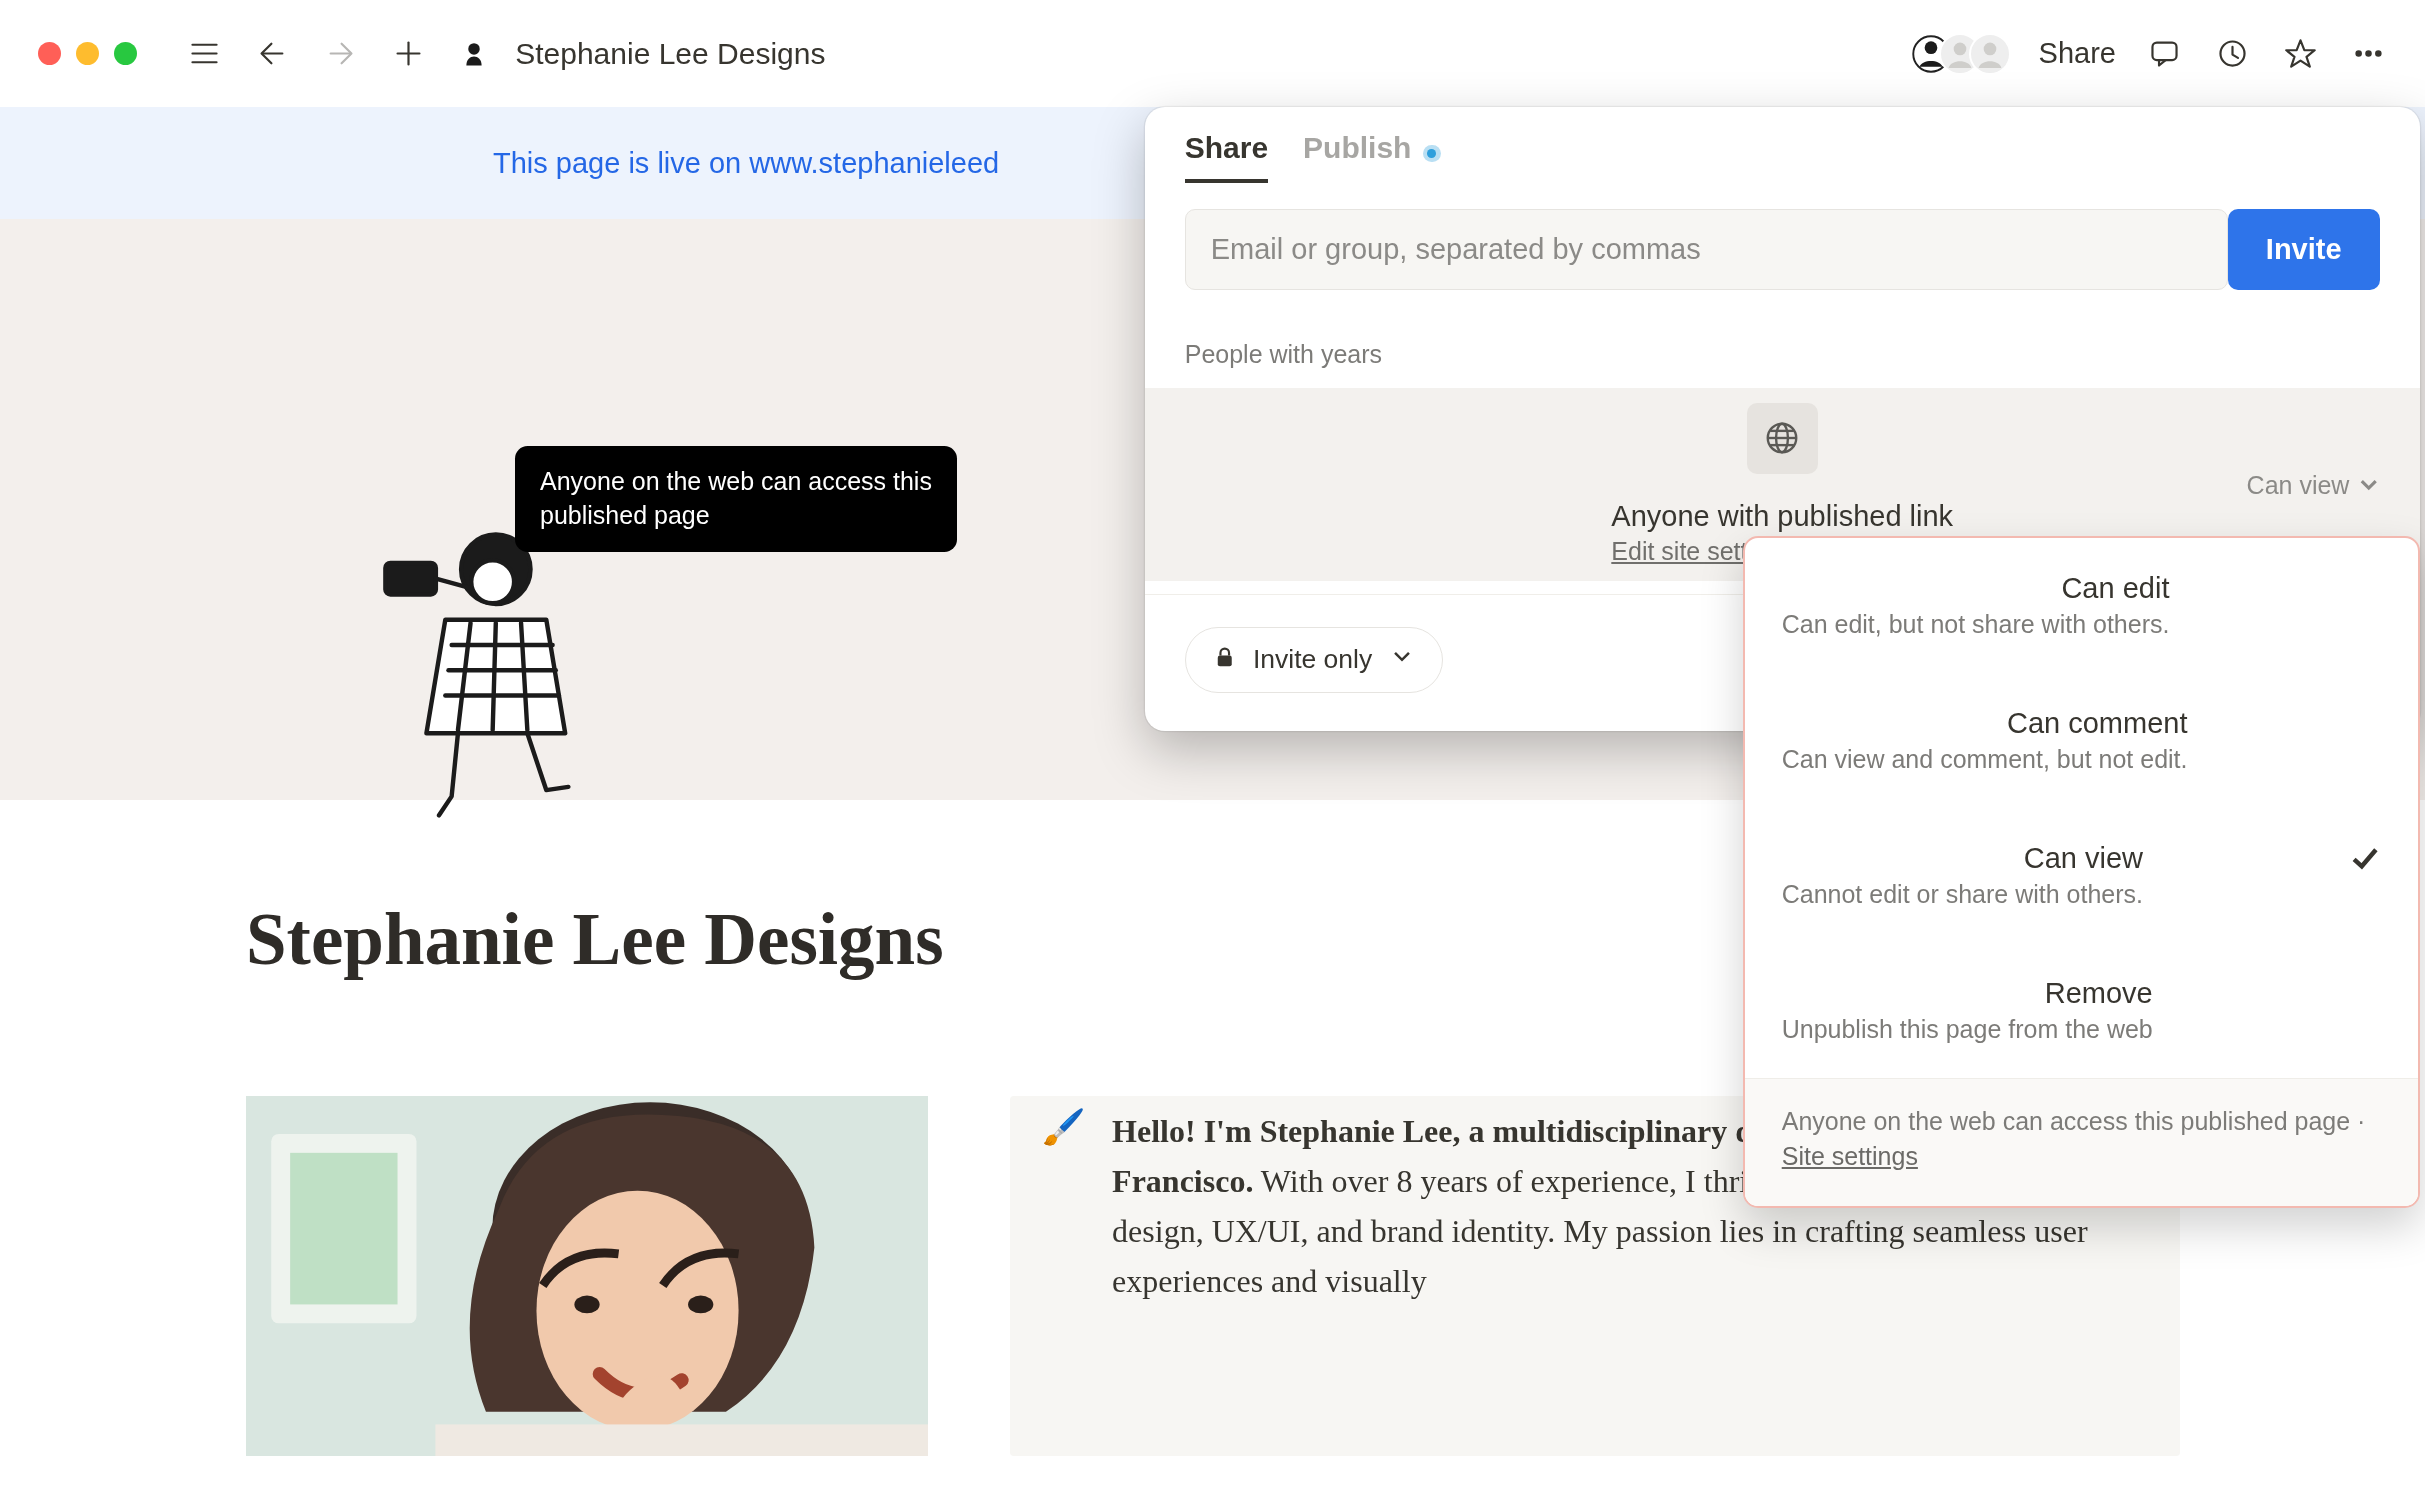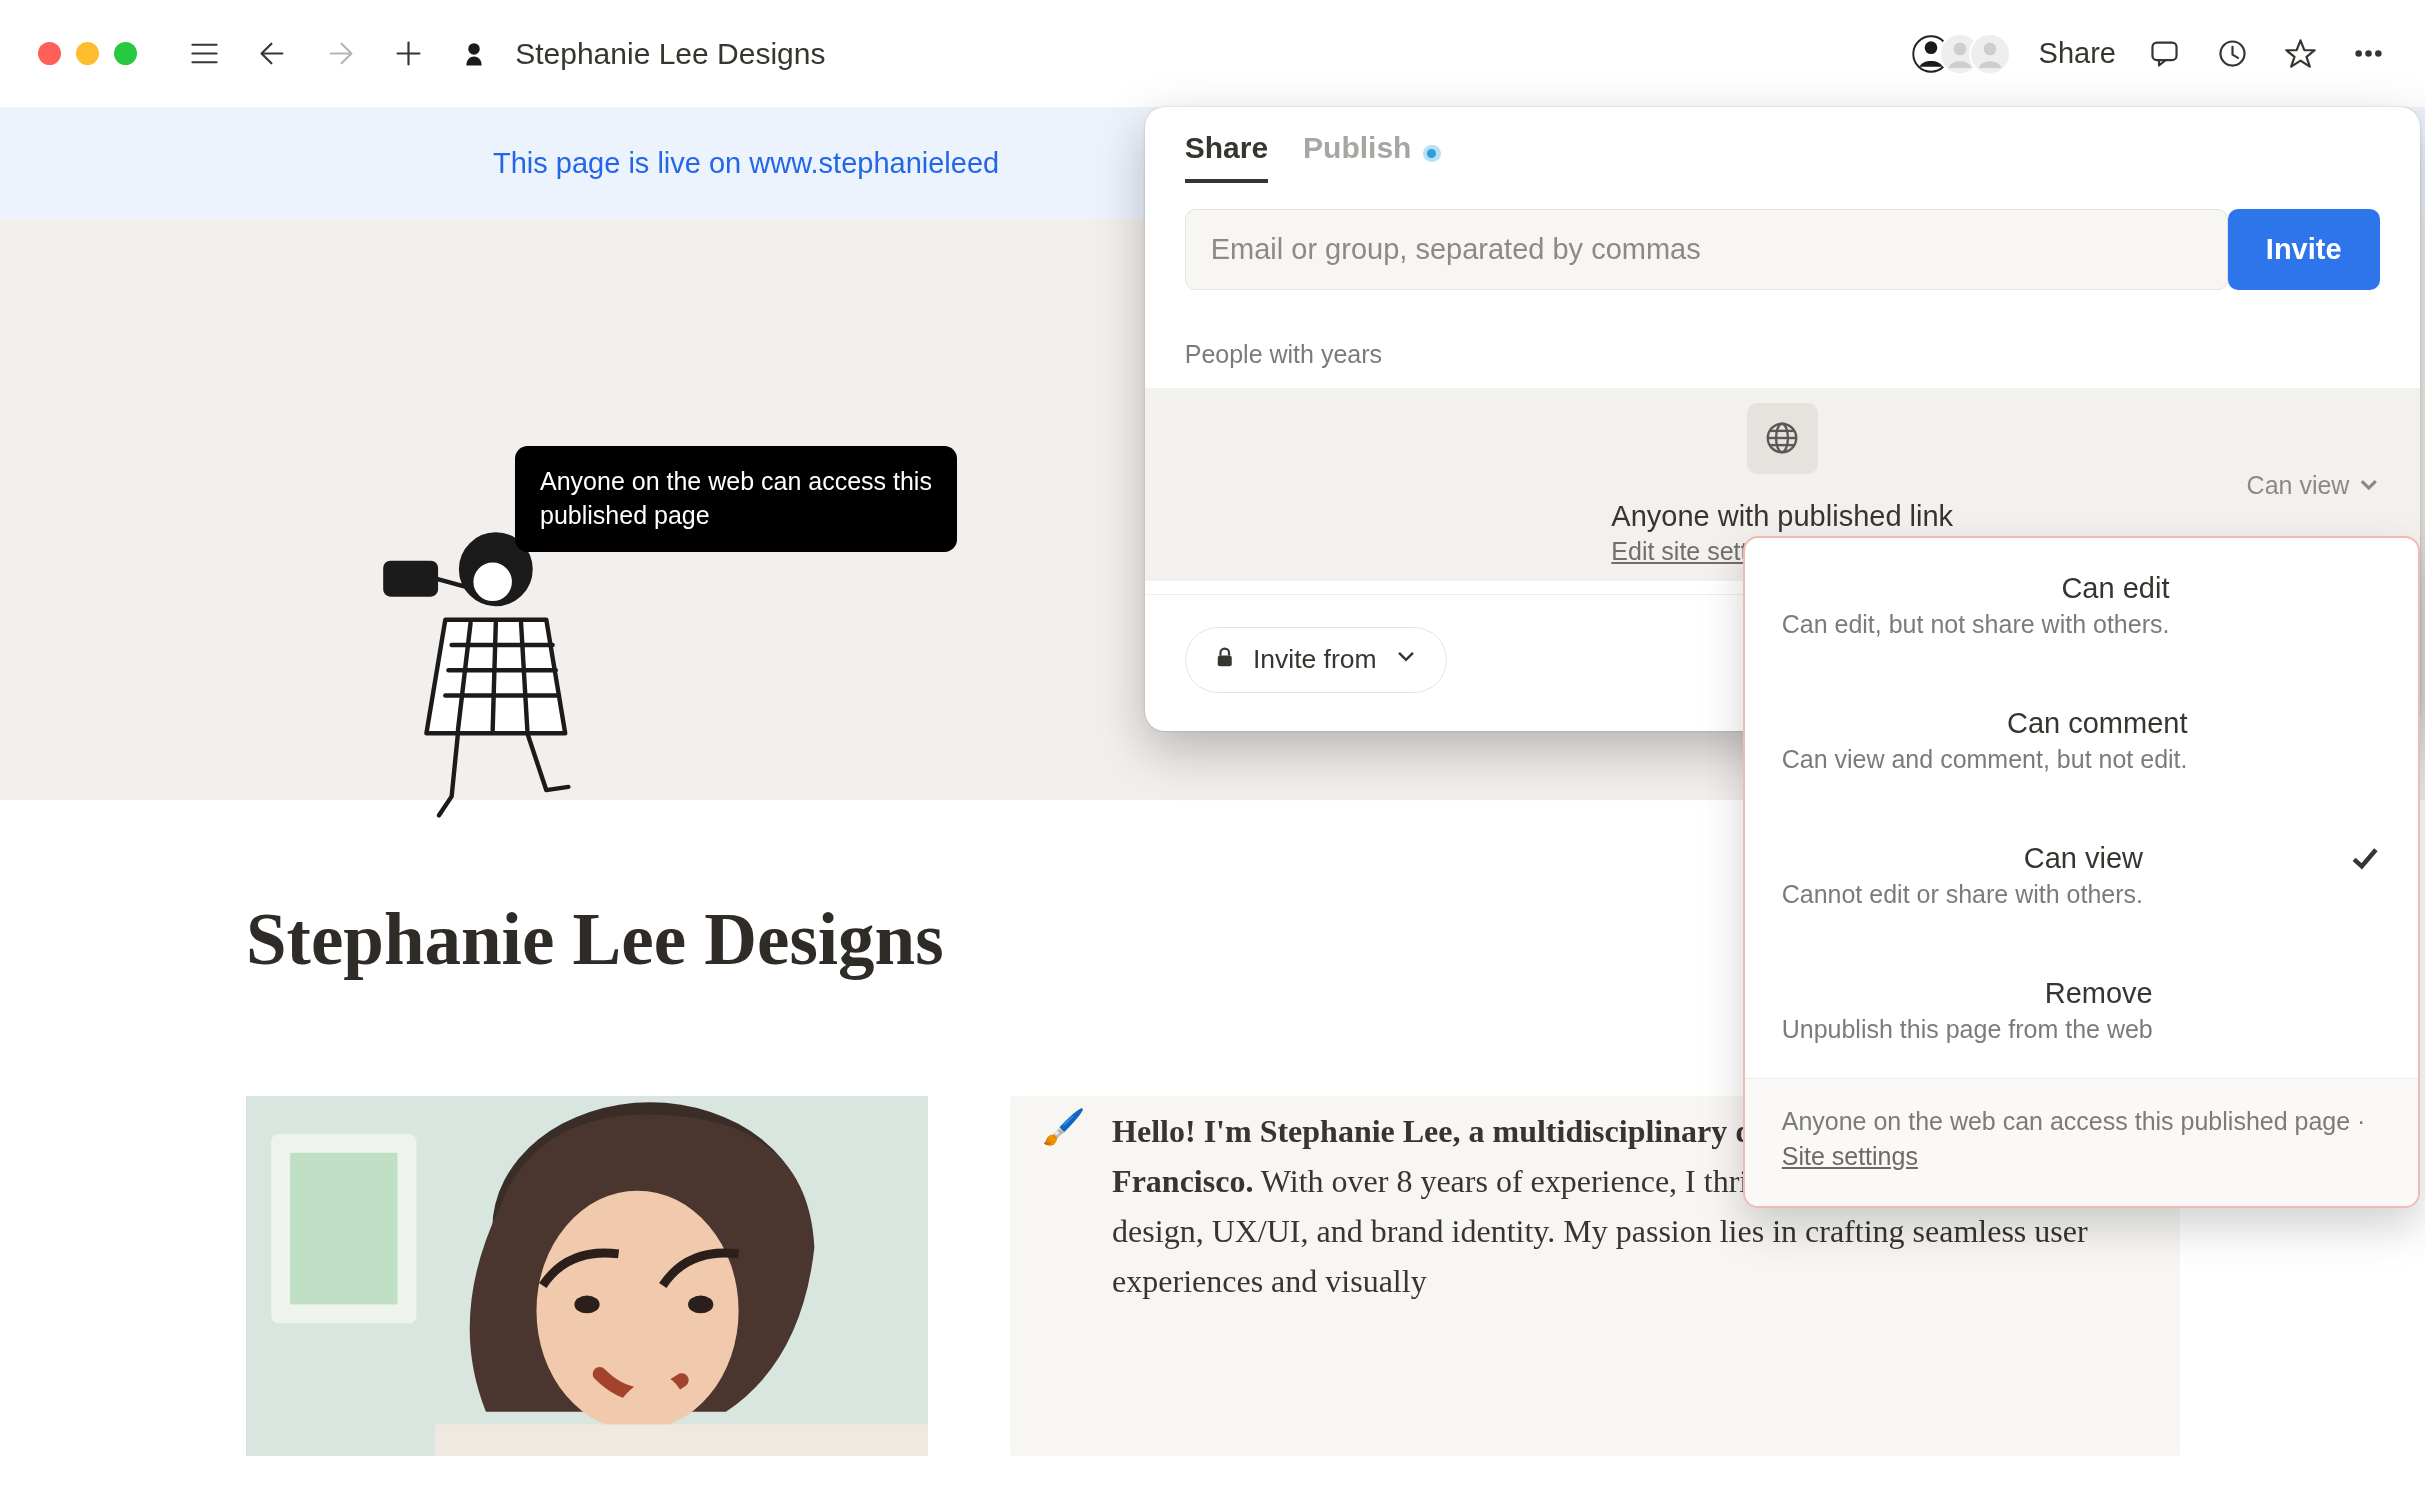--- a/index.html
+++ b/index.html
@@ -299,21 +299,21 @@
       </div>
     </div>
 
 
     <div class="sp-footer">
       <div class="invite-pill">
         <span class="lock"><svg viewBox="0 0 34 40">
               <rect x="4" y="16" width="26" height="20" rx="4"></rect>
               <path d="M9 16v-5a8 8 0 0 1 16 0v5" fill="none" stroke="#37352f" stroke-width="4"></path>
             </svg></span>
-        <span>Invite from</span>
+        <span>Invite only</span>
         <span class="chev"><svg viewBox="0 0 38 38">
               <polyline points="8,14 19,25 30,14"></polyline>
             </svg></span>
       </div>
     </div>
   </div>
 
   <div class="perm-menu">
     <div class="pm-item">
       <div class="col">

